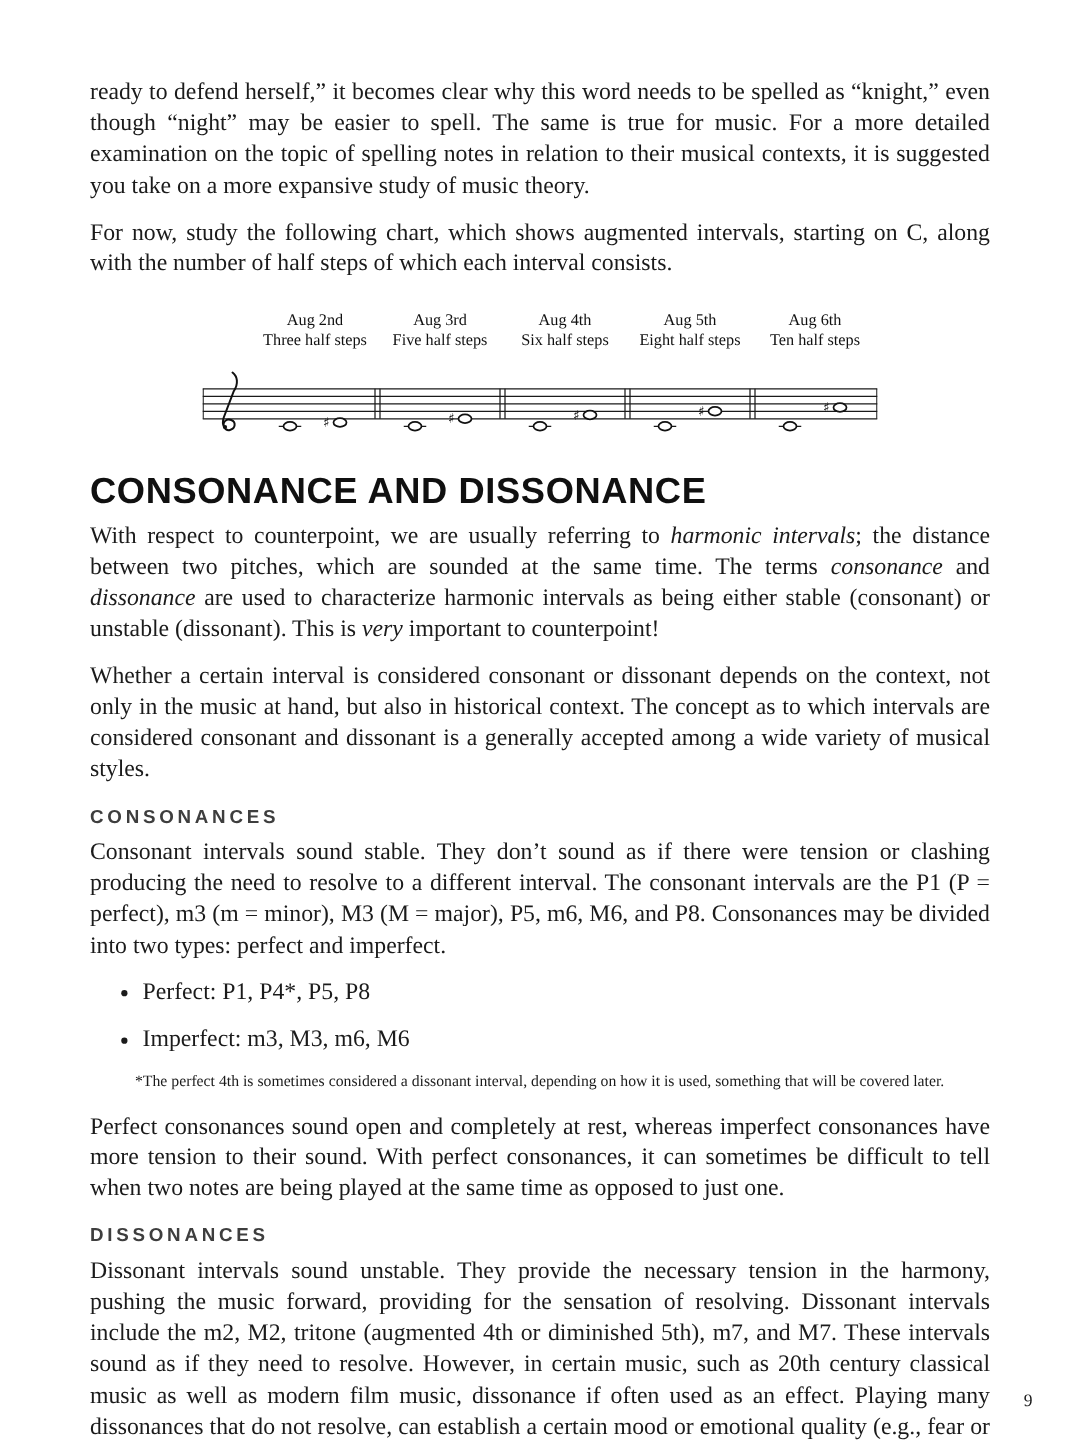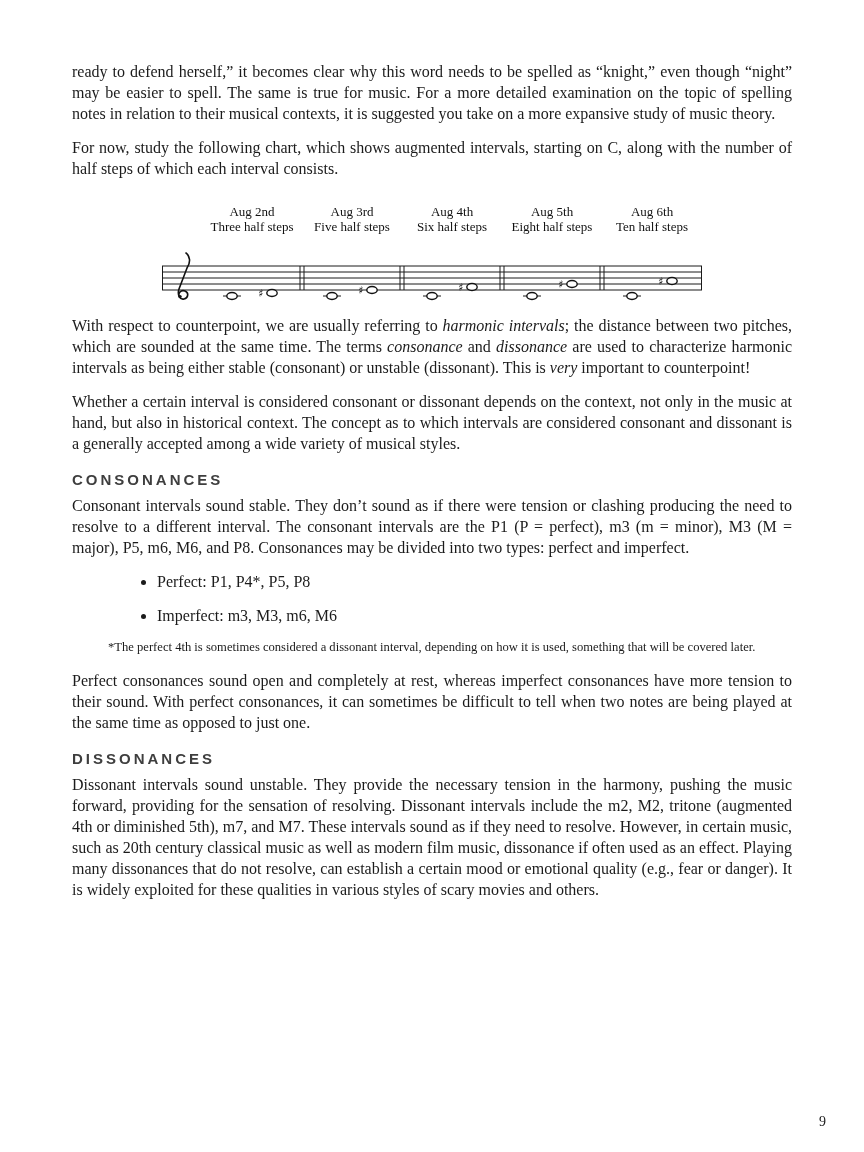--- a/index.html
+++ b/index.html
@@ -7,21 +7,21 @@
     position: relative;
     width: 864px;
     height: 1152px;
     background: #ffffff;
     font-family: "Liberation Serif", serif;
     color: #1b1b1b;
     overflow: hidden;
   }
   .content { padding: 62px 72px 0 72px; }
   p.body-text {
-    font-size: 16px;
+    font-size: 19px;
     line-height: 1.31;
     text-align: justify;
     margin: 0 0 13px 0;
   }
   em { font-style: italic; }
 
   
   .chart { width: 540px; margin: 24px auto 10px auto; }
   .chart-labels {
     display: flex;
@@ -52,24 +52,23 @@
     color: #3e3e3e;
     margin: 16px 0 8px 0;
   }
 
   ul.interval-list {
     margin: 6px 0 10px 24px;
     padding-left: 18px;
     list-style: disc;
   }
   ul.interval-list li {
-    font-size: 16px;
+    font-size: 19px;
     line-height: 1.3;
     margin-bottom: 13px;
-    margin-left: 43px;
   }
   p.footnote {
     font-size: 12.6px;
     line-height: 1.25;
     margin: 0 0 16px 36px;
     text-align: left;
   }
   .page-number {
     position: absolute;
     right: 38px;
@@ -169,20 +168,21 @@
 
         <g>
           <line x1="461" y1="48" x2="479" y2="48" stroke="#1a1a1a" stroke-width="1"></line>
           <ellipse cx="470" cy="48" rx="5.2" ry="3.5" fill="#fff" stroke="#111" stroke-width="1.4"></ellipse>
           <text x="499" y="36.8" text-anchor="middle" font-size="11" font-family="DejaVu Sans, sans-serif" fill="#111">♯</text>
           <ellipse cx="510" cy="33" rx="5.2" ry="3.5" fill="#fff" stroke="#111" stroke-width="1.4"></ellipse>
         </g>
       </svg>
     </div>
 
+    <h1 class="section-title">CONSONANCE AND DISSONANCE</h1>
 
     <p class="body-text"><span>With respect to counterpoint, we are usually referring to </span><em>harmonic intervals</em><span>; the distance between two pitches, which are sounded at the same time. The terms </span><em>consonance</em><span> and </span><em>dissonance</em><span> are used to characterize harmonic intervals as being either stable (consonant) or unstable (dissonant). This is </span><em>very</em><span> important to counterpoint!</span></p>
 
     <p class="body-text">Whether a certain interval is considered consonant or dissonant depends on the context, not only in the music at hand, but also in historical context. The concept as to which intervals are considered consonant and dissonant is a generally accepted among a wide variety of musical styles.</p>
 
     <h2 class="sub-title">CONSONANCES</h2>
 
     <p class="body-text">Consonant intervals sound stable. They don’t sound as if there were tension or clashing producing the need to resolve to a different interval. The consonant intervals are the P1 (P = perfect), m3 (m = minor), M3 (M = major), P5, m6, M6, and P8. Consonances may be divided into two types: perfect and imperfect.</p>
 
     <ul class="interval-list">

